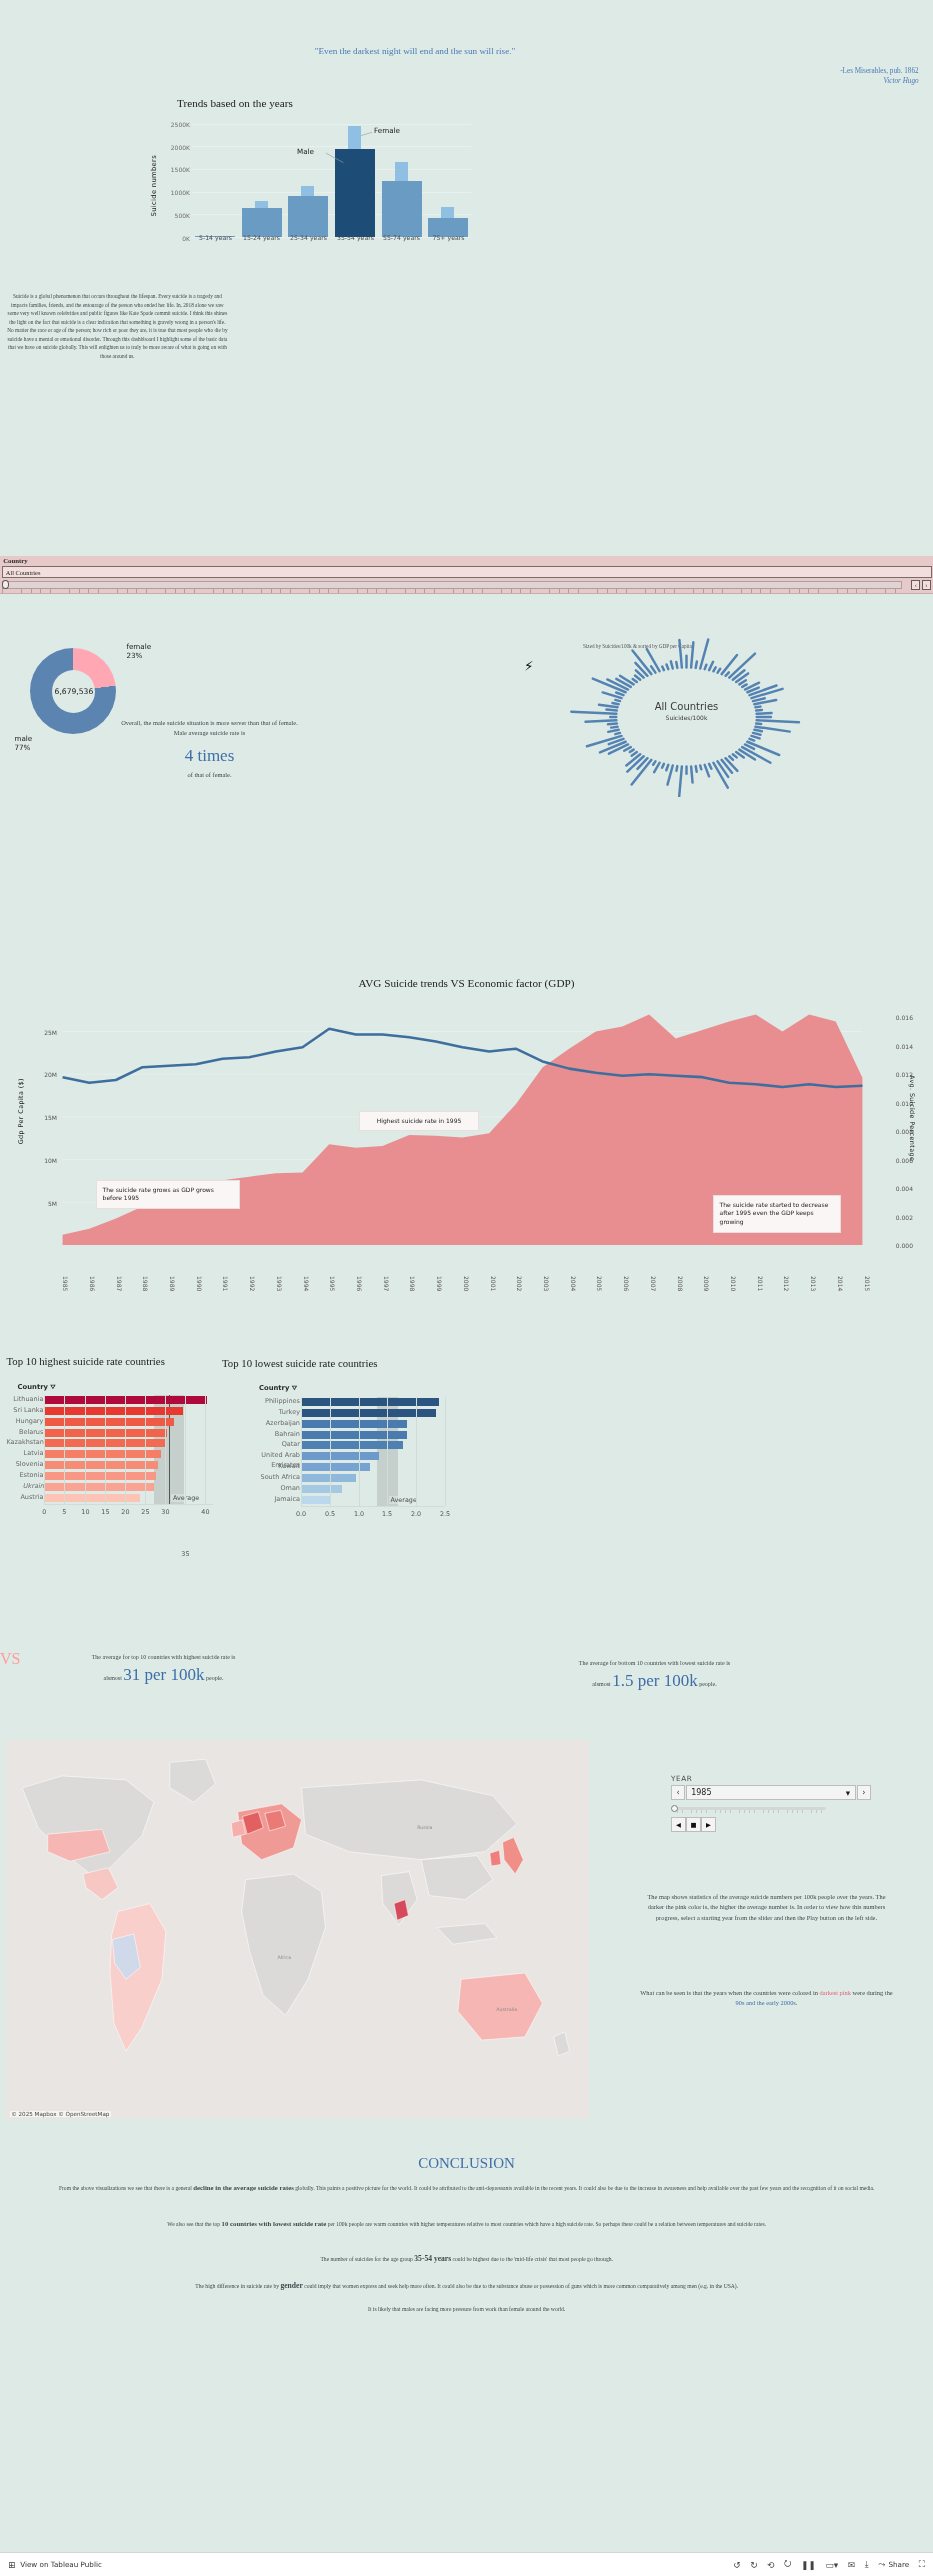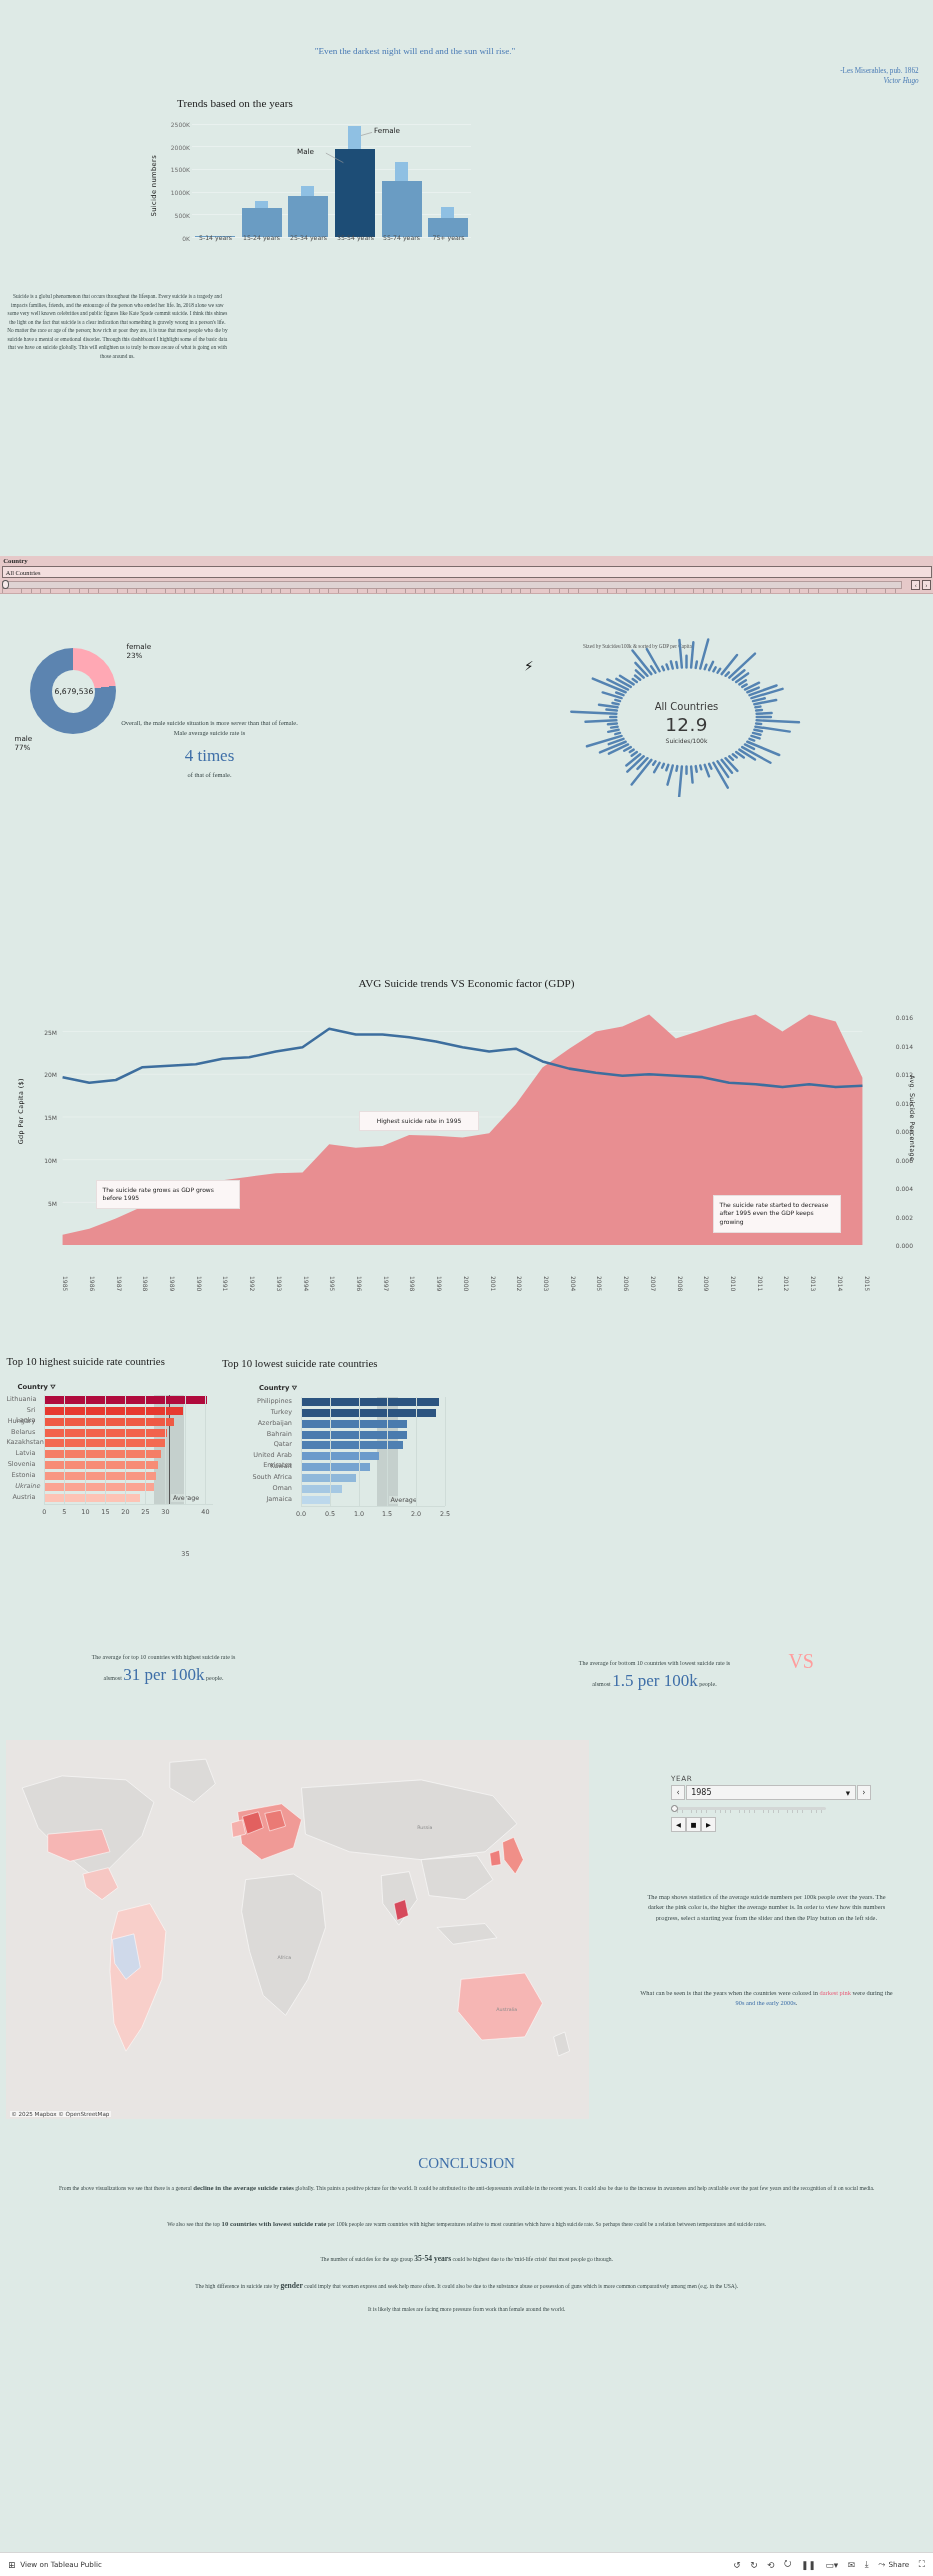--- a/index.html
+++ b/index.html
@@ -182,43 +182,43 @@
   
   .rank-title { position: absolute; font-size: 10.8px; color: #1d1d1d; }
   .rank-head {
     position: absolute; font-size: 6.8px; color: #2b2b2b;
     font-family: "DejaVu Sans", sans-serif; font-weight: 600;
   }
   .rank-row { position: absolute; height: 9.6px; }
   .rank-name {
     position: absolute; right: 0; top: 0; width: 80px; text-align: right;
     font-size: 6.5px; color: #6a6a6a; font-family: "DejaVu Sans", sans-serif;
-    line-height: 9.6px; padding-right: 9px;
+    line-height: 9.6px; padding-right: 1px;
   }
   .rank-bar { position: absolute; left: 0; top: 0.8px; height: 8px; }
   .avg-band { position: absolute; background: rgba(140,150,150,.30); }
   .avg-line { position: absolute; width: 0.8px; background: #555; }
   .avg-text {
     position: absolute; font-size: 6.4px; color: #4a4a4a;
     font-family: "DejaVu Sans", sans-serif; background: rgba(222,234,230,.55); padding: 0 1.6px;
   }
   .rank-xtick {
     position: absolute; font-size: 6.4px; color: #555;
     font-family: "DejaVu Sans", sans-serif; transform: translateX(-50%);
   }
   .rank-axisline { position: absolute; height: 0.8px; background: #cfdcd8; }
   .rank-vgrid { position: absolute; width: 0.8px; background: #cfdcd8; }
 
   
   .vs-side { position: absolute; text-align: center; font-size: 6px; color: #3b4a4a; }
   .vs-num { font-size: 17px; color: #3f6fa8; }
   .vs-small { font-size: 6px; color: #3b4a4a; }
   #vs-symbol {
-    position: absolute; left: 0; width: 814px; top: 1650px; text-align: right;
-    font-size: 20px; color: #ff9d9d;
+    position: absolute; left: 0; width: 814px; top: 1650px; text-align: left;
+    font-size: 16px; color: #ff9d9d;
   }
 
   
   #map-frame {
     position: absolute; left: 6.4px; top: 1740px; width: 583px; height: 379px;
     background: #e8e4e2; overflow: hidden;
   }
   #map-attrib {
     position: absolute; left: 3.2px; bottom: 1.6px; font-size: 5.6px; color: #444;
     font-family: "DejaVu Sans", sans-serif; background: rgba(255,255,255,.6); padding: 0 1.6px;
@@ -492,21 +492,20 @@
       <line x1="261.1" y1="44.4" x2="255.7" y2="36.6" stroke="#5483b2" stroke-width="3.1" stroke-linecap="round"></line>
       <line x1="266.3" y1="42.7" x2="250.3" y2="14.9" stroke="#5483b2" stroke-width="3.1" stroke-linecap="round"></line>
       <line x1="271.7" y1="41.3" x2="269.6" y2="36.8" stroke="#5483b2" stroke-width="3.1" stroke-linecap="round"></line>
       <line x1="277.2" y1="40.1" x2="275.0" y2="34.2" stroke="#5483b2" stroke-width="3.1" stroke-linecap="round"></line>
       <line x1="282.8" y1="39.2" x2="280.4" y2="30.3" stroke="#5483b2" stroke-width="3.1" stroke-linecap="round"></line>
       <line x1="288.5" y1="38.5" x2="287.2" y2="31.1" stroke="#5483b2" stroke-width="3.1" stroke-linecap="round"></line>
       <line x1="294.2" y1="38.1" x2="291.1" y2="3.5" stroke="#5483b2" stroke-width="3.1" stroke-linecap="round"></line>
     </svg>
   <div id="radial-center-label">
     <div id="radial-title">All Countries</div>
-    <div id="radial-value">12.9</div>
     <div id="radial-unit">Suicides/100k</div>
   </div>
 </div>
 
 <div id="gdp-title">AVG Suicide trends VS Economic factor (GDP)</div>
 <div id="gdp-chart">
   <div id="gdp-ylabel">Gdp Per Capita ($)</div>
   <div id="gdp-y2label">Avg. Suicide Percentage</div>
   <div id="gdp-plot">
     <svg id="gdp-svg" width="801" height="239" style="position:absolute;left:0;top:0" viewBox="0 0 1004 300">

